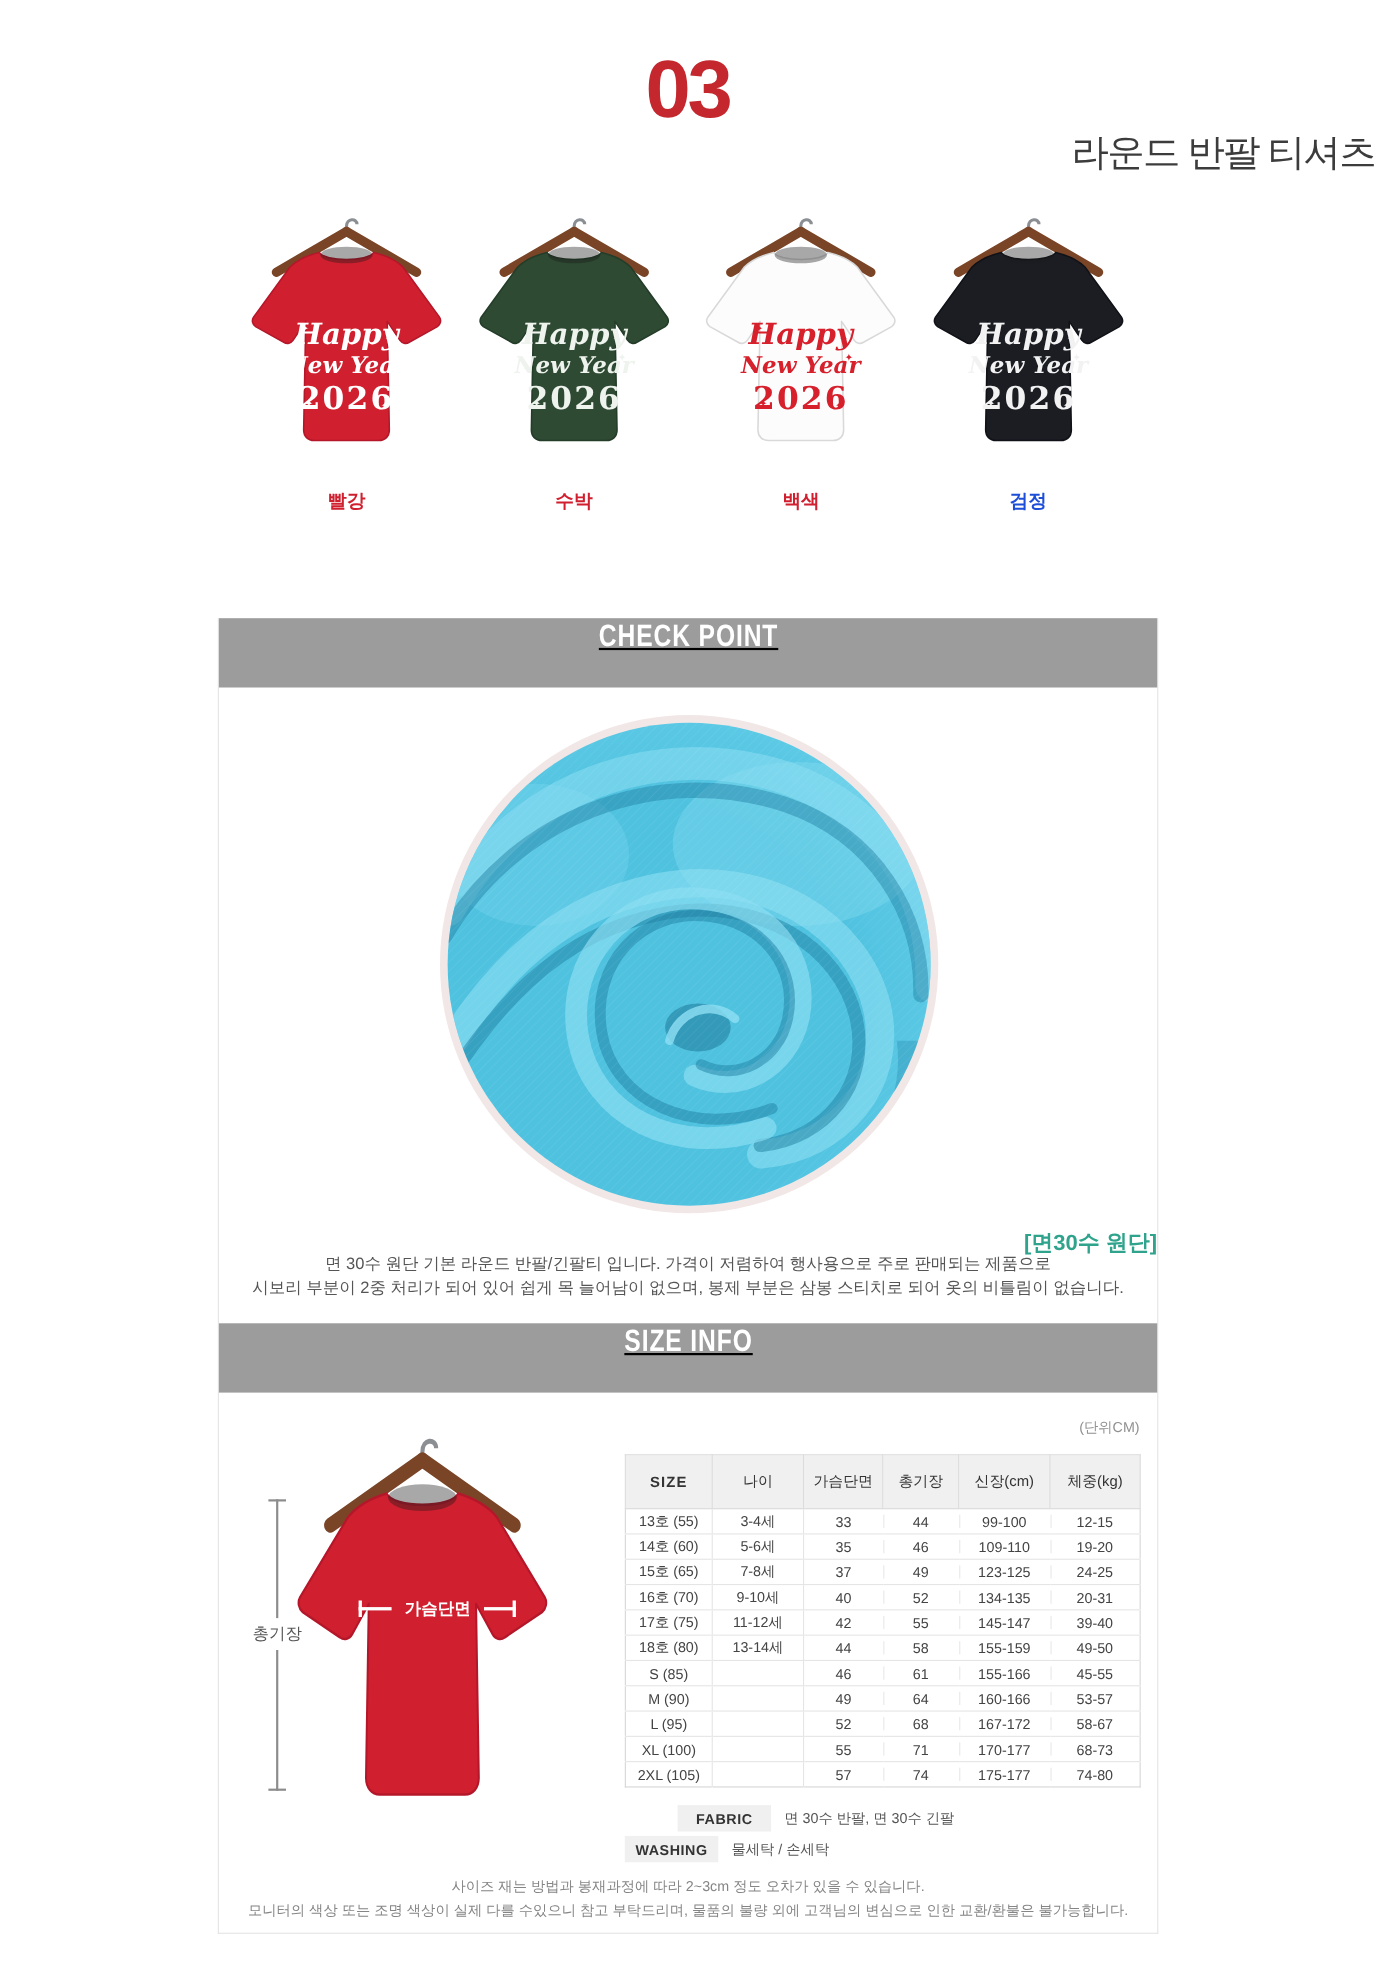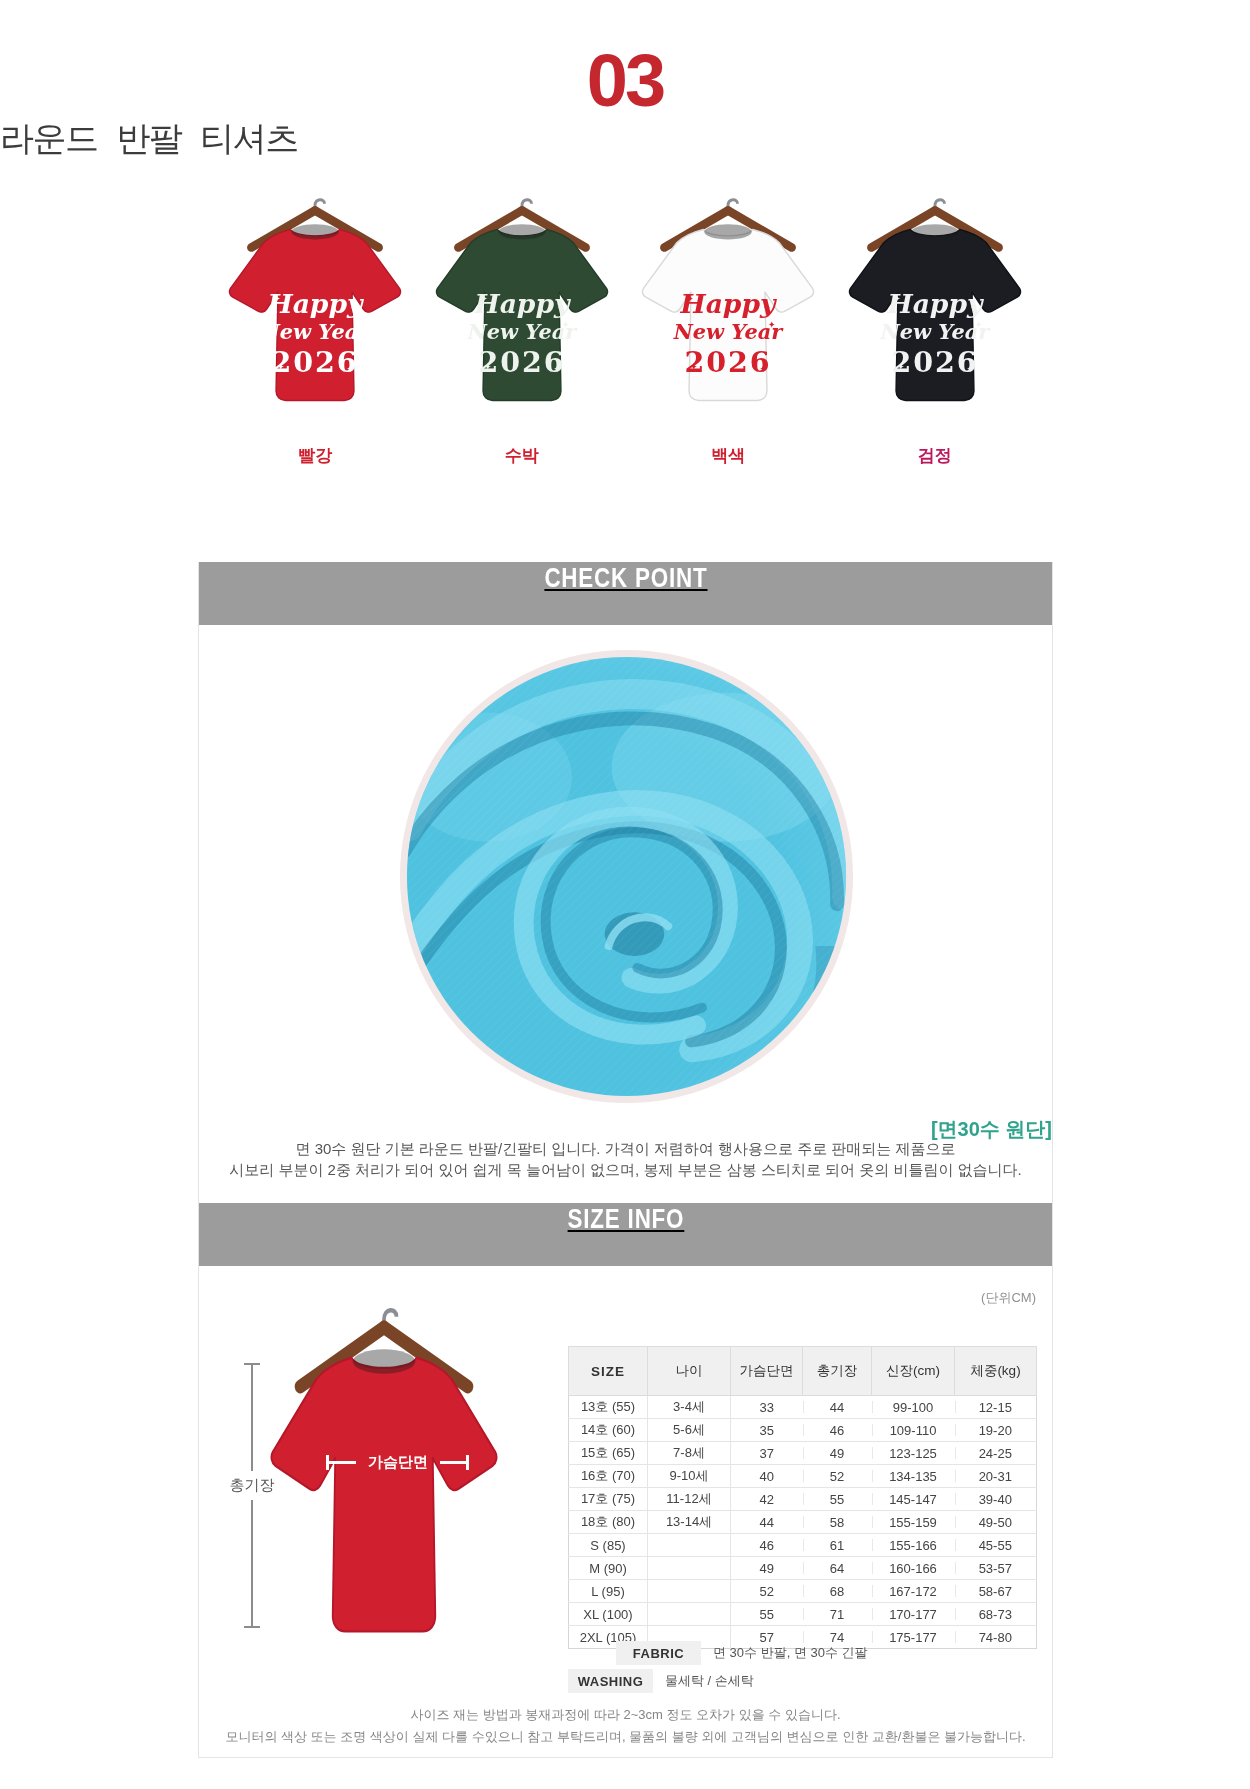--- a/index.html
+++ b/index.html
@@ -2,22 +2,22 @@
 <html><head>
 <meta charset="utf-8">
 <style>
   html,body{margin:0;padding:0;background:#fff;}
   #page{position:relative;width:1250px;height:1789px;background:#fff;overflow:hidden;
         font-family:"Liberation Sans","DejaVu Sans",sans-serif;}
 
   
   .hdr-num{position:absolute;top:38px;left:0;width:100%;text-align:center;
            font-size:74px;font-weight:bold;letter-spacing:-3px;color:#c4272d;}
-  .hdr-title{position:absolute;top:116px;left:0;width:100%;text-align:left;
-             font-size:34px;letter-spacing:-1.5px;color:#3c3c3c;font-family:Liberation Mono, monospace;}
+  .hdr-title{position:absolute;top:116px;left:0;width:100%;text-align:right;
+             font-size:34px;letter-spacing:-1.5px;color:#3c3c3c;}
 
   
   .shirt-row{position:absolute;top:192px;left:212px;width:826px;display:flex;}
   .shirt-cell{width:206.5px;text-align:center;}
   .shirt-art{width:190px;height:244px;margin:0 auto;}
   .shirt-label{margin-top:8px;font-size:17px;font-weight:bold;}
 
   
   .main-box{position:absolute;left:198px;top:562px;width:855px;height:1196px;
             border:1px solid #e4e4e4;border-top:none;background:#fff;box-sizing:border-box;}
@@ -31,21 +31,21 @@
   .fabric-heading{position:absolute;top:554px;left:0;width:100%;text-align:right;
                   font-size:20px;font-weight:bold;}
   .fabric-desc{position:absolute;left:0;width:100%;text-align:center;
                font-size:15px;color:#555;}
   .desc1{top:578px;} .desc2{top:599px;}
 
   
   .unit-note{position:absolute;top:727px;left:369px;width:468px;text-align:right;
              font-size:13px;color:#909090;}
 
-  #size-table{position:absolute;top:784px;left:369px;width:468px;
+  #size-table{position:absolute;top:760px;left:369px;width:468px;
               border-collapse:collapse;border:1px solid #d6d6d6;table-layout:fixed;}
   #size-table th{background:#f0f0f0;border:1px solid #dcdcdc;font-size:13.5px;color:#333;
                  font-weight:normal;height:46px;text-align:center;}
   #size-table th:first-child{font-weight:bold;letter-spacing:1px;}
   #size-table td{height:22px;text-align:center;font-size:13px;color:#444;
                  border-top:1px solid #e5e5e5;padding:0;}
   #size-table td:nth-child(1),#size-table td:nth-child(2){border-right:1px solid #e5e5e5;}
   #size-table td:nth-child(n+4){background:linear-gradient(#e8e8e8,#e8e8e8) left center/1px 12px no-repeat;}
 
   .spec-row{position:absolute;left:369px;display:flex;align-items:center;height:24px;}
@@ -177,21 +177,21 @@
       <g font-family="DejaVu Sans, sans-serif" font-size="10">
         <text x="60" y="112">✦</text>
                 <text x="141" y="122">✦</text>
         <text x="55" y="150">✦</text>
                 <text x="146" y="140">✦</text>
         <text x="64" y="184">✦</text>
                 <text x="137" y="186">✦</text>
       </g>
     </g>
   </svg></div>
-        <div class="shirt-label" style="color:#be185d">검정</div>
+        <div class="shirt-label" style="color:#1d4ed8">검정</div>
       </div>
     </div>
 
   <div class="main-box">
 
     <div class="bar" style="top: 0px; background-color: rgb(156, 156, 156);">
       <span class="bar-text">CHECK POINT</span>
     </div>
 
     <div class="fabric-wrap">

